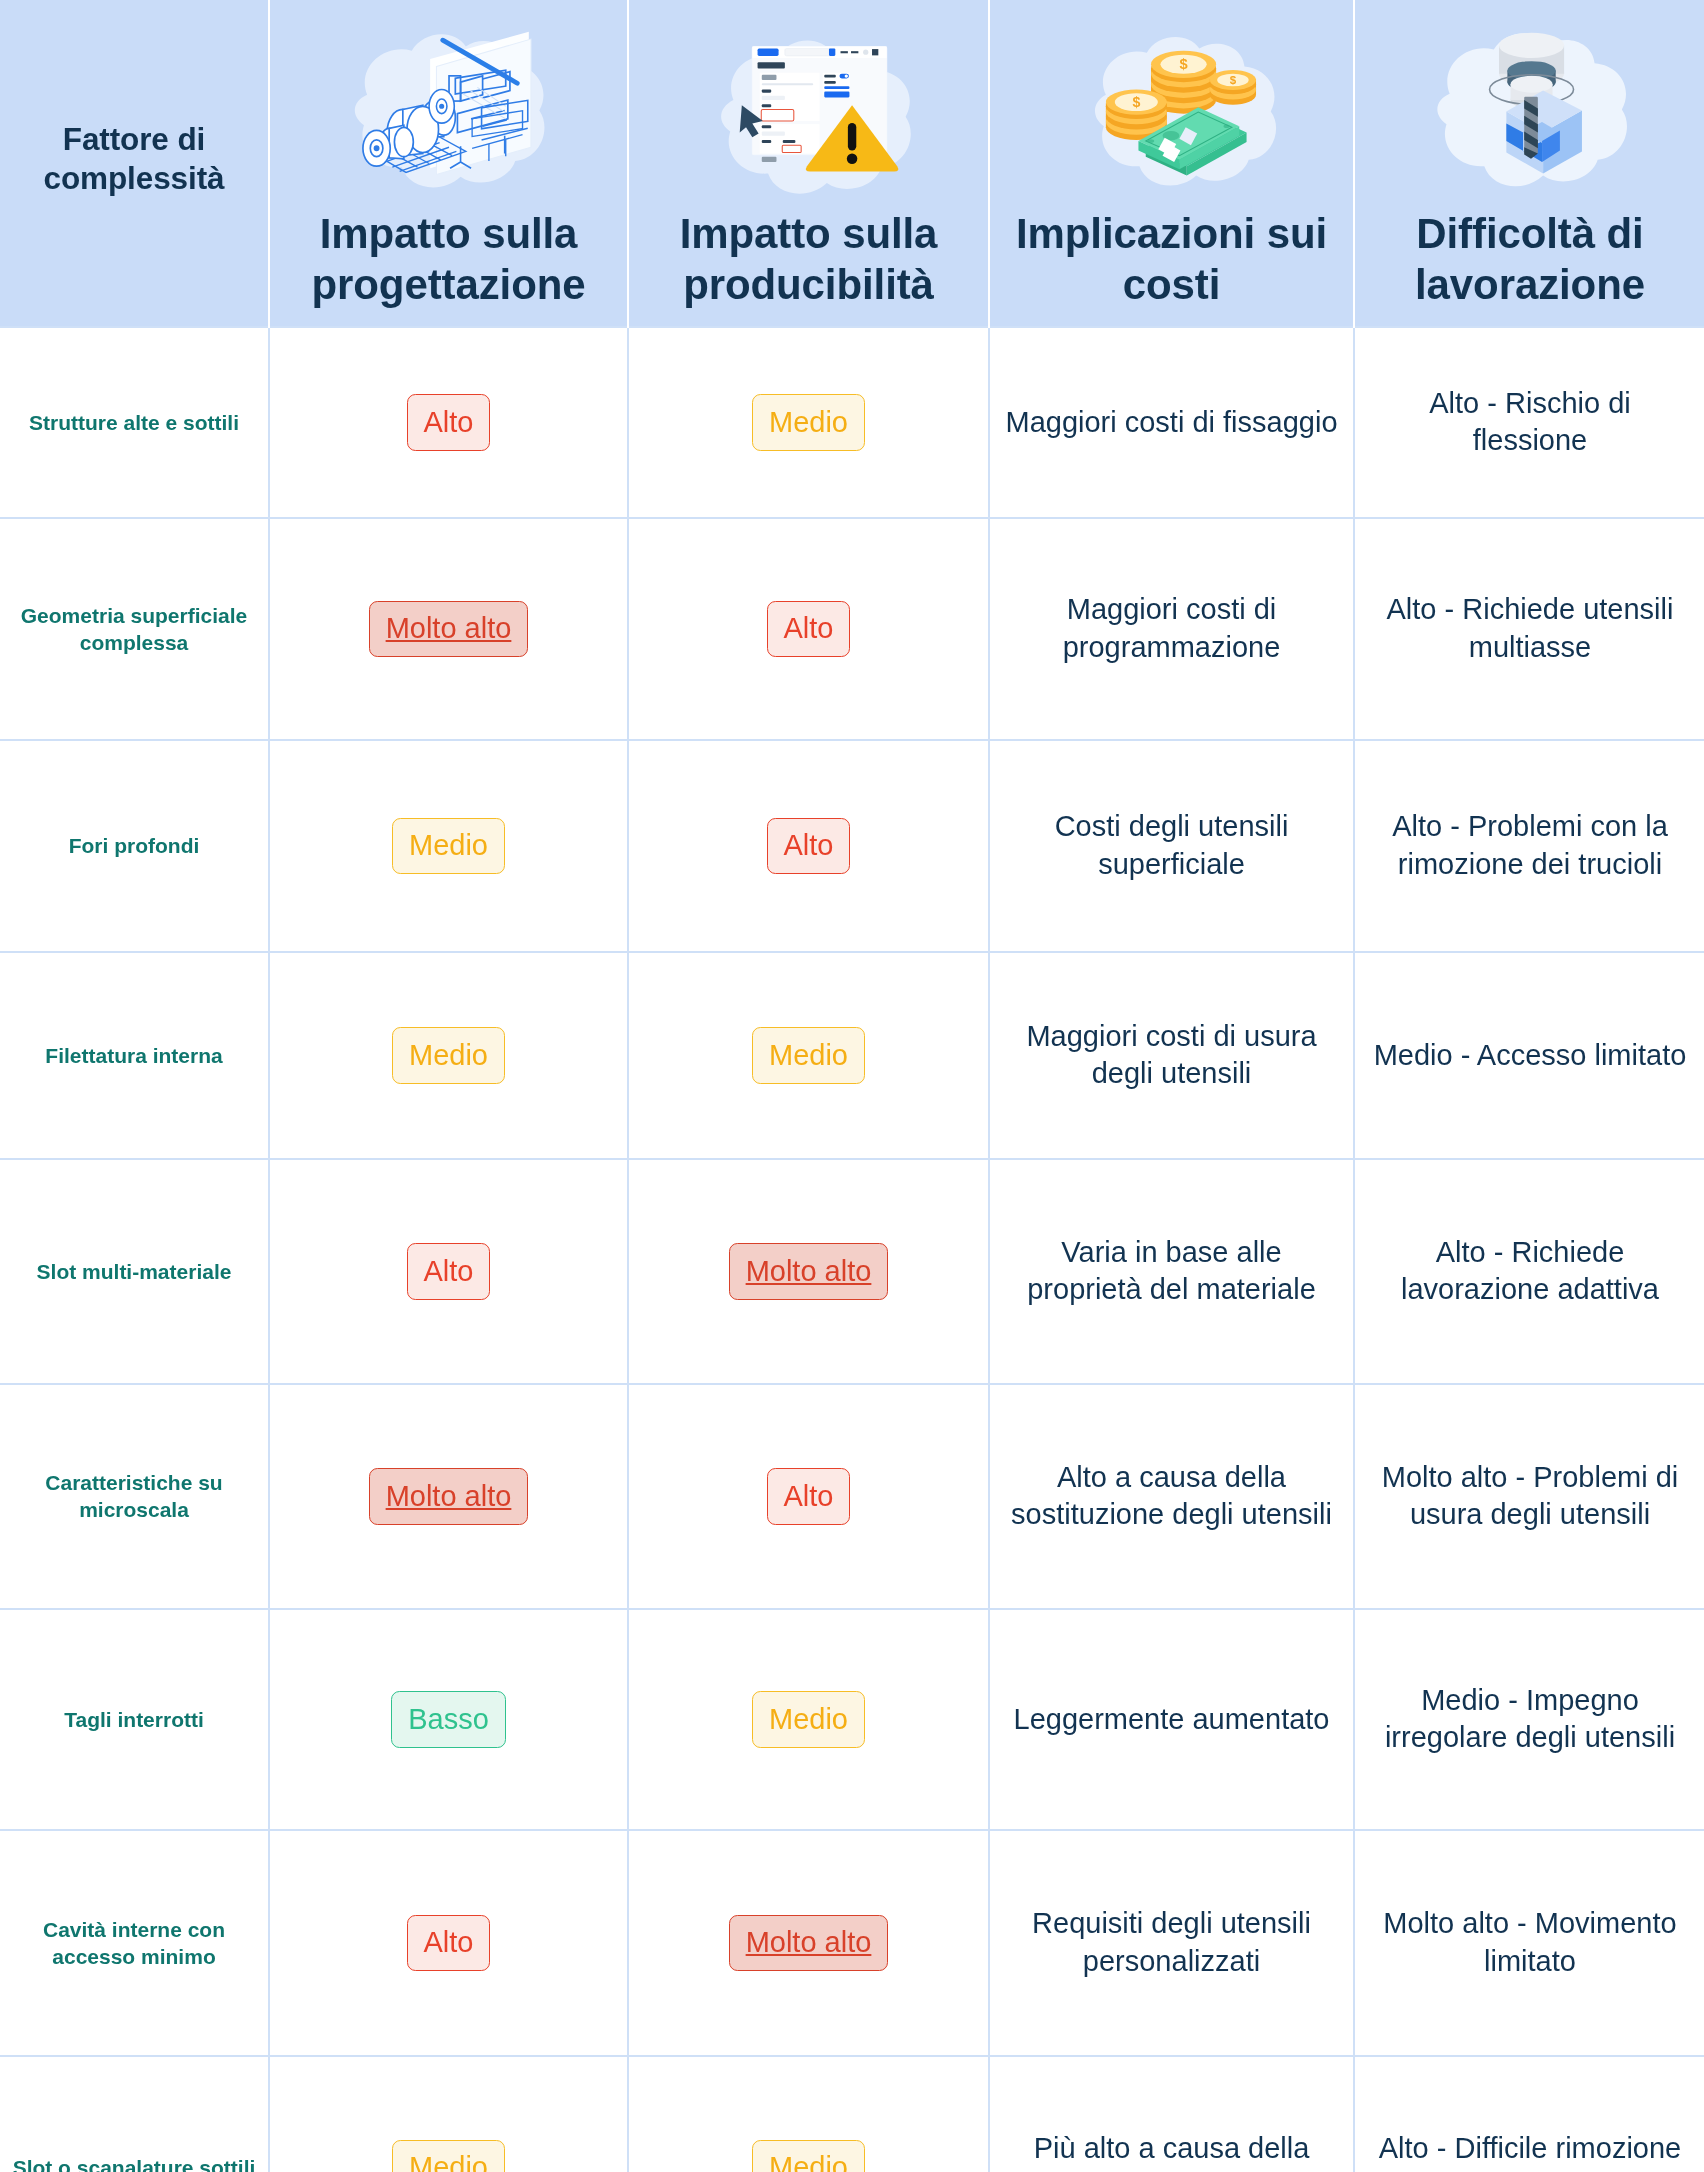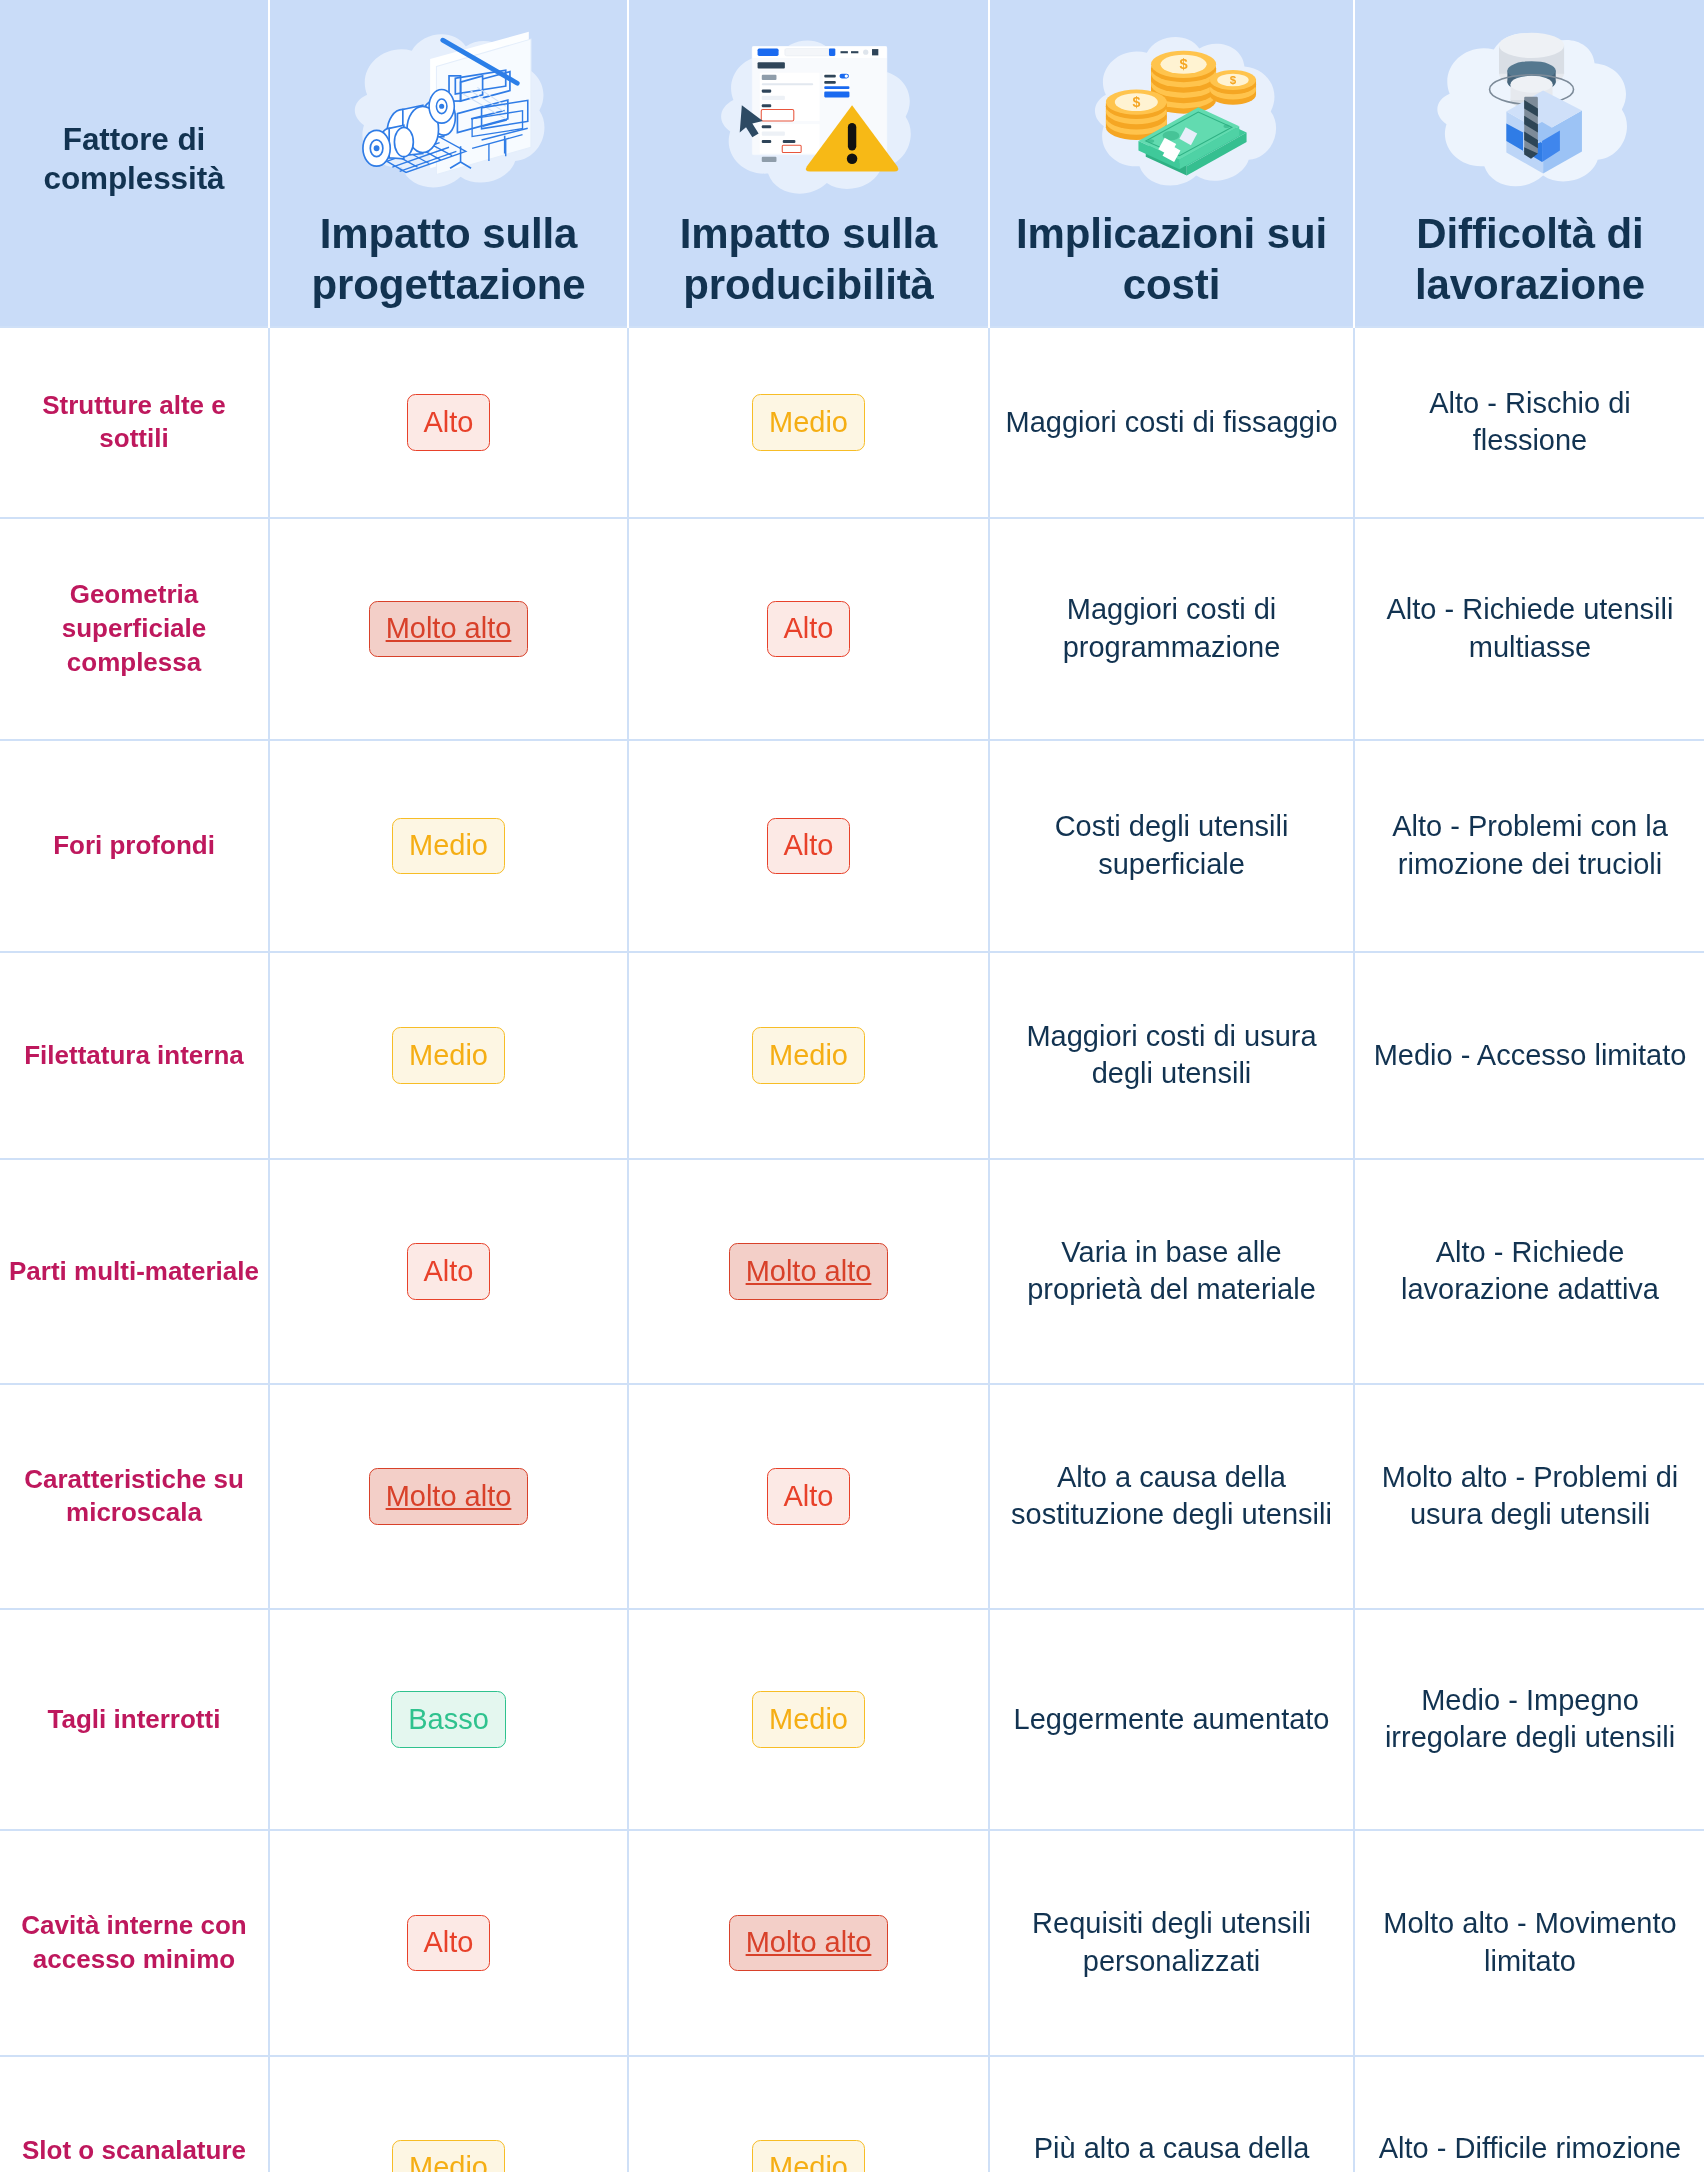--- a/index.html
+++ b/index.html
@@ -88,23 +88,23 @@
     vertical-align:middle;
     text-align:center;
     padding:13.7px 13.7px;
     box-sizing:border-box;
   }
   tbody td:last-child{border-right:none;}
   tbody tr:last-child td{border-bottom:2.6px solid #cfe0f7;}
 
   .cell-factor{
     font-weight:700;
-    font-size:26px;
+    font-size:21px;
     line-height:1.30;
-    color:#be185d;
+    color:#0f766e;
     padding-left:8.4px;
     padding-right:8.4px;
   }
   .cell-text{
     font-weight:400;
     font-size:29px;
     line-height:1.30;
     color:#123351;
   }
 
@@ -420,21 +420,21 @@
 
       <tr class="r4">
         <td class="cell-factor">Filettatura interna</td>
         <td><span class="badge medium">Medio</span></td>
         <td><span class="badge medium">Medio</span></td>
         <td class="cell-text">Maggiori costi di usura degli utensili</td>
         <td class="cell-text">Medio - Accesso limitato</td>
       </tr>
 
       <tr class="r5">
-        <td class="cell-factor">Parti multi-materiale</td>
+        <td class="cell-factor">Slot multi-materiale</td>
         <td><span class="badge high">Alto</span></td>
         <td><span class="badge veryhigh">Molto alto</span></td>
         <td class="cell-text">Varia in base alle proprietà del materiale</td>
         <td class="cell-text">Alto - Richiede lavorazione adattiva</td>
       </tr>
 
       <tr class="r6">
         <td class="cell-factor">Caratteristiche su microscala</td>
         <td><span class="badge veryhigh">Molto alto</span></td>
         <td><span class="badge high">Alto</span></td>

